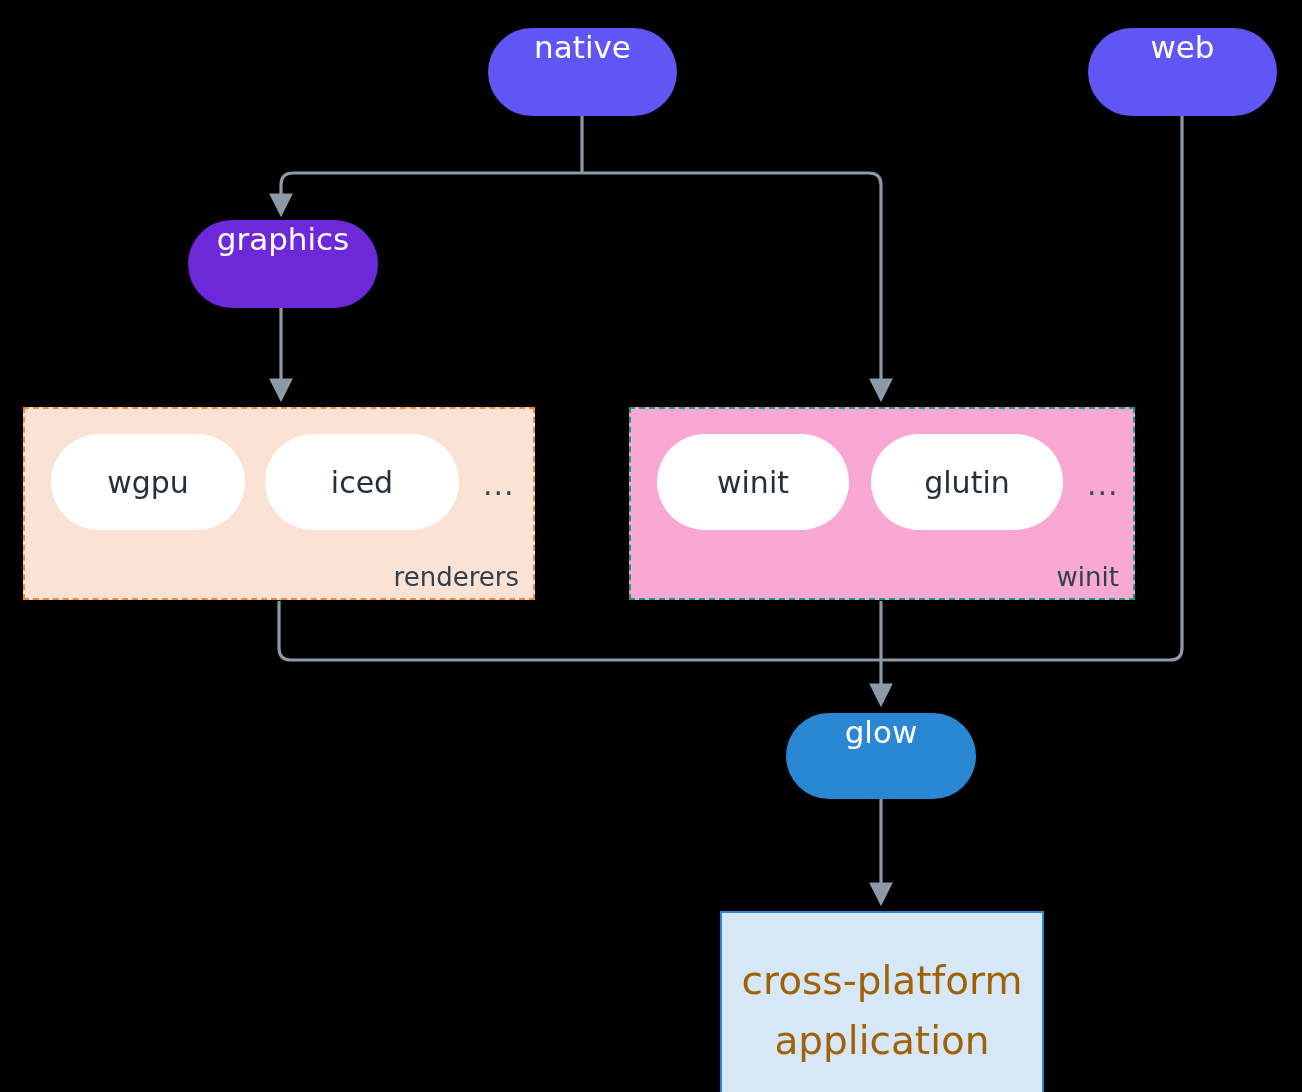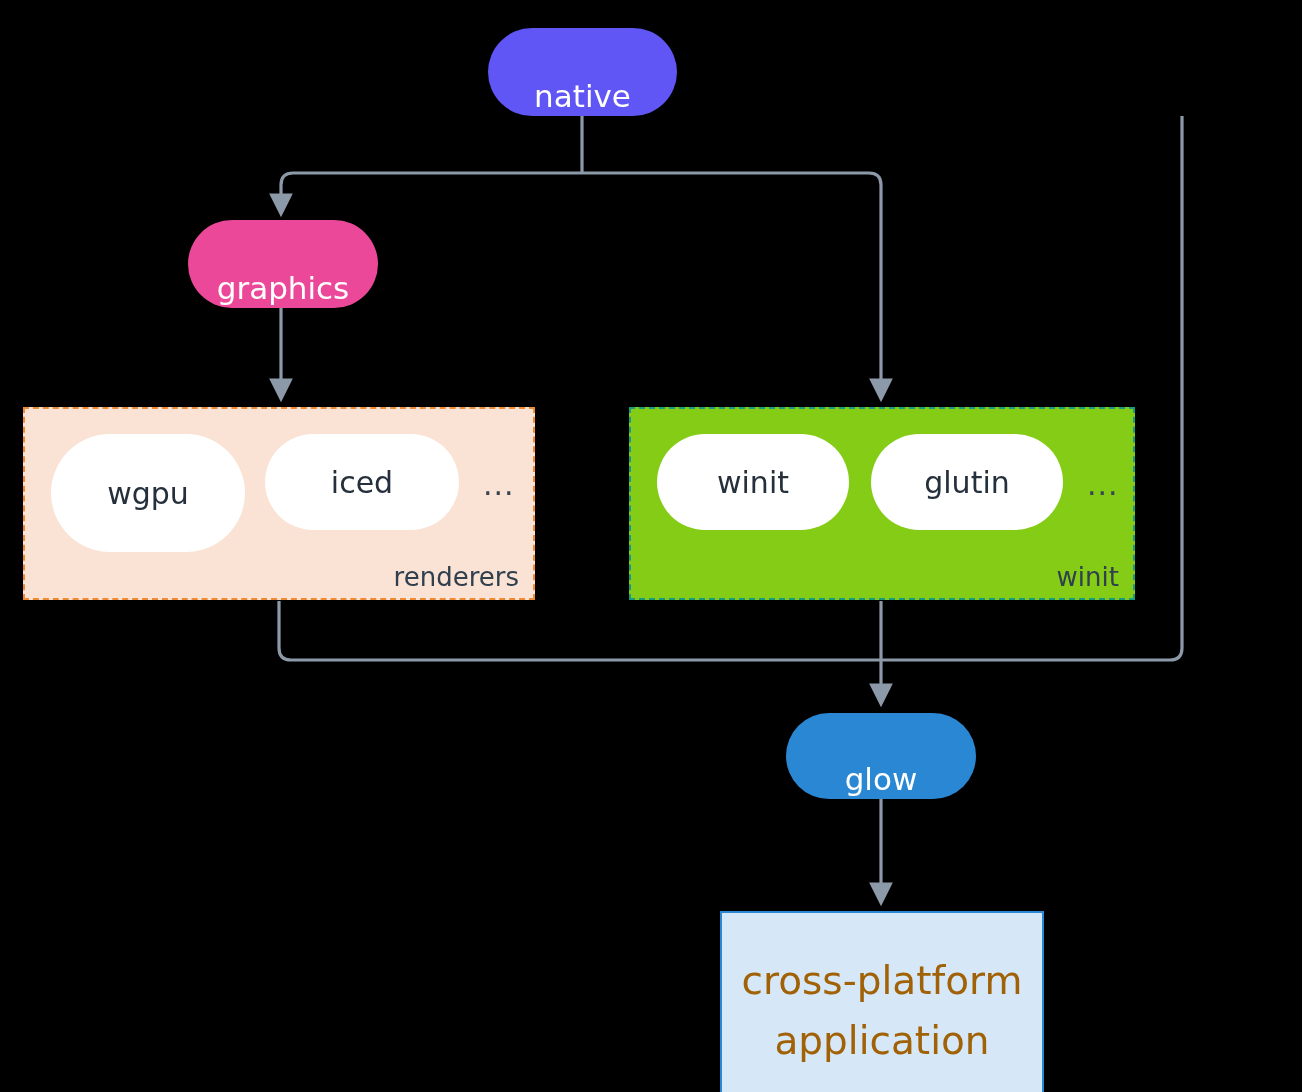--- a/index.html
+++ b/index.html
@@ -24,21 +24,21 @@
     left: 0;
     top: 0;
     width: 1302px;
     height: 1092px;
     pointer-events: none;
   }
 
   .node {
     position: absolute;
     display: flex;
-    align-items: flex-end;
+    align-items: flex-start;
     justify-content: center;
     box-sizing: border-box;
     text-align: center;
     line-height: 1.25;
   }
 
   
   .pill {
     border-radius: 999px;
     color: #ffffff;
@@ -47,40 +47,40 @@
   .pill-native {
     left: 488px; top: 28px; width: 189px; height: 88px;
     background: #6056f5;
   }
   .pill-web {
     left: 1088px; top: 28px; width: 189px; height: 88px;
     background: #6056f5;
   }
   .pill-graphics {
     left: 188px; top: 220px; width: 190px; height: 88px;
-    background: #ec4899;
+    background: #6d28d9;
   }
   .pill-iced {
     left: 786px; top: 713px; width: 190px; height: 86px;
     background: #2a87d3;
   }
 
   
   .group {
     position: absolute;
     box-sizing: border-box;
   }
   .group-renderers {
     left: 23px; top: 407px; width: 512px; height: 193px;
     background: #fae3d4;
     border: 2px dashed #ef8a35;
   }
   .group-shells {
     left: 629px; top: 407px; width: 506px; height: 193px;
-    background: #84cc16;
+    background: #f9a8d4;
     border: 2px dashed #189c7e;
   }
   .group-label {
     position: absolute;
     right: 14px;
     bottom: 6px;
     font-size: 26px;
     color: #30404e;
   }
 
@@ -89,21 +89,21 @@
     position: absolute;
     display: flex;
     align-items: center;
     justify-content: center;
     background: #ffffff;
     border-radius: 999px;
     color: #25303c;
     font-size: 30px;
     box-sizing: border-box;
   }
-  .chip-wgpu   { left: 26px;  top: 25px; width: 194px; height: 118px; }
+  .chip-wgpu   { left: 26px;  top: 25px; width: 194px; height: 96px; }
   .chip-glow   { left: 240px; top: 25px; width: 194px; height: 96px; }
   .chip-winit  { left: 26px;  top: 25px; width: 192px; height: 96px; }
   .chip-glutin { left: 240px; top: 25px; width: 192px; height: 96px; }
 
   .ellipsis {
     position: absolute;
     font-size: 30px;
     color: #3a4552;
     letter-spacing: 1px;
   }
@@ -155,20 +155,23 @@
       <path d="M1182,116 L1182,648 Q1182,660 1170,660 L881,660"></path>
 
       <path d="M881,799 L881,894" marker-end="url(#arrowhead)"></path>
     </g>
   </svg>
 
   <div class="node pill pill-native">
     <span>native</span>
   </div>
 
+  <div class="node pill pill-web">
+    <span>web</span>
+  </div>
 
   <div class="node pill pill-graphics">
     <span>graphics</span>
   </div>
 
   <div class="group group-renderers">
     <div class="chip chip-wgpu">
       <span>wgpu</span>
     </div>
     <div class="chip chip-glow">

